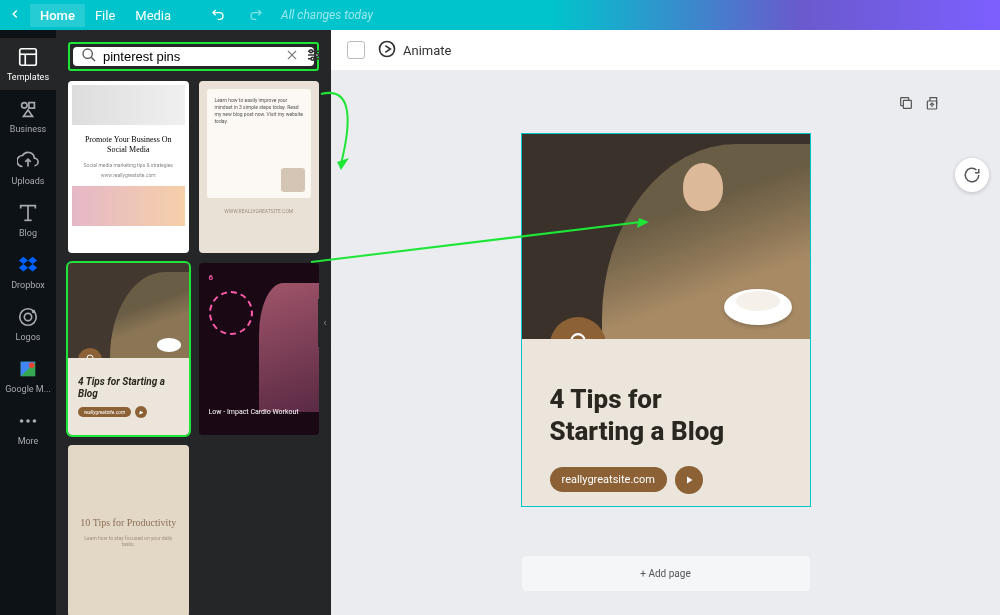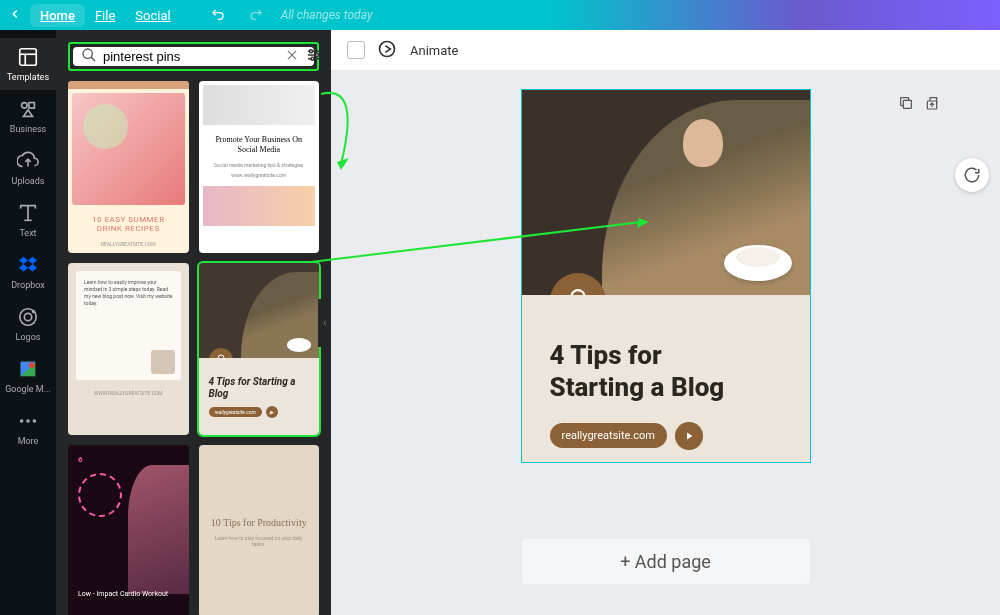--- a/index.html
+++ b/index.html
@@ -1,20 +1,20 @@
 <!DOCTYPE html>
 <html><head>
 <meta charset="utf-8">
 <style>
 * { box-sizing: border-box; margin: 0; padding: 0; }
 body { font-family: -apple-system, BlinkMacSystemFont, "Segoe UI", Roboto, sans-serif; width: 1000px; height: 615px; overflow: hidden; }
 
 .topbar { height: 30px; background: linear-gradient(90deg, #00c4cc 0%, #00c4cc 55%, #6a5acd 80%, #7d5fff 100%); display: flex; align-items: center; padding: 0 8px; color: #fff; font-size: 13px; }
 .tb-back { margin-right: 8px; cursor: pointer; }
-.tb-item { padding: 4px 10px; cursor: pointer; border-radius: 6px; text-decoration: underline; }
+.tb-item { padding: 4px 10px; cursor: pointer; border-radius: 1px; }
 .tb-item.home { background: rgba(255,255,255,0.15); font-weight: 500; }
 .tb-sep { width: 20px; }
 .tb-saved { opacity: 0.6; font-style: italic; font-size: 12px; margin-left: 8px; }
 
 .main { display: flex; height: 585px; }
 
 .rail { width: 56px; background: #0d1216; display: flex; flex-direction: column; align-items: center; padding-top: 8px; }
 .rail-item { width: 100%; padding: 8px 2px; text-align: center; color: #a8abb0; font-size: 9px; cursor: pointer; }
 .rail-item.active { background: #252627; color: #fff; }
 .rail-ico { display: block; margin: 0 auto 4px; width: 22px; height: 22px; }
@@ -67,54 +67,54 @@
 
 .t6 { background:#e3d7c6; display:flex; flex-direction:column; justify-content:center; align-items:center; text-align:center; }
 .t6-ttl { font-family:Georgia,serif; font-size:10px; color:#8a6f56; line-height:1.3; }
 .t6-sub { font-size:5px; color:#a09080; margin-top:6px; padding:0 10px; }
 
 .panel-collapse { position:absolute; right:-1px; top:50%; transform:translateY(-50%); width:14px; height:48px; background:#252627; border-top-right-radius:6px; border-bottom-right-radius:6px; display:flex; align-items:center; justify-content:center; color:#888; font-size:10px; cursor:pointer; }
 
 .canvas-area { flex:1; background:#ebecf0; position:relative; }
 .ca-top { height:40px; background:#fff; display:flex; align-items:center; padding:0 16px; gap:12px; }
 .checkbox { width:18px; height:18px; border:1px solid #bbb; border-radius:3px; cursor:pointer; }
-.animate { display:flex; align-items:center; gap:13px; font-size:13px; cursor:pointer; color:#333; }
+.animate { display:flex; align-items:center; gap:6px; font-size:13px; cursor:pointer; color:#333; }
 
 .canvas-wrap { position:absolute; top:60px; left:50%; transform:translateX(-50%); }
-.canvas { width:288px; height:372px; background:#ebe5db; outline:1px solid #00c4cc; position:relative; overflow:hidden; }
+.canvas { width:288px; height:372px; background:#ebe5db; outline:1px solid #00c4cc; position:relative; overflow:hidden;margin-top:44px; }
 .cv-img { height:55%; background:#3a322a; position:relative; overflow:hidden; }
 .cv-person { position:absolute; right:0; bottom:0; width:72%; height:95%; background:linear-gradient(160deg,#6a5d45 35%,#8b7556 55%,#a88b65 70%); border-top-left-radius:65% 90%; }
 .cv-face { position:absolute; top:14%; right:30%; width:40px; height:48px; background:#dcb998; border-radius:50% 50% 45% 45%; }
 .cv-cup { position:absolute; right:18px; bottom:14px; width:68px; height:36px; background:#fff; border-radius:50%; box-shadow:0 2px 4px rgba(0,0,0,0.2); }
 .cv-cupin { position:absolute; right:30px; bottom:28px; width:44px; height:20px; background:#f5f1ea; border-radius:50%; }
 .cv-bell { position:absolute; left:28px; bottom:-34px; width:56px; height:56px; background:#8b6135; border-radius:50%; display:flex; align-items:center; justify-content:center; color:#fff; z-index:2; }
 .cv-content { padding:44px 28px 0; }
 .cv-title { font-size:26px; font-weight:800; color:#2a2620; line-height:1.25; }
 .cv-row { display:flex; align-items:center; gap:8px; margin-top:18px; }
 .cv-pill { background:#8b6135; color:#fff; font-size:11px; padding:6px 12px; border-radius:14px; }
 .cv-play { width:28px; height:28px; background:#8b6135; border-radius:50%; display:flex; align-items:center; justify-content:center; color:#fff; }
 
 .dup-btn { position:absolute; top:65px; right:60px; display:flex; gap:10px; }
 .dup-btn span { cursor:pointer; color:#555; }
 .reset-btn { position:absolute; top:128px; right:11px; width:34px; height:34px; background:#fff; border-radius:50%; box-shadow:0 1px 4px rgba(0,0,0,0.2); display:flex; align-items:center; justify-content:center; color:#555; cursor:pointer; }
 
-.addpg { position:absolute; top:509px; left:50%; transform:translateX(-50%); width:288px; padding:12px; text-align:center; font-size:18px; color:#555; background:rgba(255,255,255,0.5); border-radius:4px; cursor:pointer; }
+.addpg { position:absolute; top:526px; left:50%; transform:translateX(-50%); width:288px; padding:12px; text-align:center; font-size:10px; color:#555; background:rgba(255,255,255,0.5); border-radius:4px; cursor:pointer; }
 
 .anno { position:absolute; pointer-events:none; z-index:5; }
 </style>
 </head>
 <body>
 
 <div class="topbar">
   <span class="tb-back"><svg width="14" height="14" viewBox="0 0 24 24" fill="none" stroke="#fff" stroke-width="2.5">
         <polyline points="15 18 9 12 15 6"></polyline>
       </svg></span>
   <span class="tb-item home">Home</span>
   <span class="tb-item">File</span>
-  <span class="tb-item">Social</span>
+  <span class="tb-item">Media</span>
   <span class="tb-sep"></span>
   <span class="tb-item"><svg width="16" height="16" viewBox="0 0 24 24" fill="none" stroke="#fff" stroke-width="2">
         <path d="M3 10h10a5 5 0 0 1 0 10h-3"></path>
         <polyline points="7 14 3 10 7 6"></polyline>
       </svg></span>
   <span class="tb-item"><svg width="16" height="16" viewBox="0 0 24 24" fill="none" stroke="#fff" stroke-width="2" opacity="0.5">
         <path d="M21 10H11a5 5 0 0 0 0 10h3"></path>
         <polyline points="17 14 21 10 17 6"></polyline>
       </svg></span>
   <span class="tb-saved">All changes today</span>
@@ -134,21 +134,21 @@
         </svg><span>Business</span></div>
     <div class="rail-item"><svg class="rail-ico" viewBox="0 0 24 24" fill="none" stroke="currentColor" stroke-width="1.8">
           <path d="M6 18a6 6 0 0 1 0-12 7 7 0 0 1 13 3 4 4 0 0 1 0 8"></path>
           <polyline points="9 13 12 10 15 13"></polyline>
           <line x1="12" y1="10" x2="12" y2="18"></line>
         </svg><span>Uploads</span></div>
     <div class="rail-item"><svg class="rail-ico" viewBox="0 0 24 24" fill="none" stroke="currentColor" stroke-width="1.8">
           <polyline points="4 7 4 4 20 4 20 7"></polyline>
           <line x1="12" y1="4" x2="12" y2="20"></line>
           <line x1="8" y1="20" x2="16" y2="20"></line>
-        </svg><span>Text</span></div>
+        </svg><span>Blog</span></div>
     <div class="rail-item"><svg class="rail-ico" viewBox="0 0 24 24" fill="#0061ff">
           <polygon points="7,3 12,7 7,11 2,7"></polygon>
           <polygon points="17,3 22,7 17,11 12,7"></polygon>
           <polygon points="7,11 12,15 7,19 2,15"></polygon>
           <polygon points="17,11 22,15 17,19 12,15"></polygon>
         </svg><span>Dropbox</span></div>
     <div class="rail-item"><svg class="rail-ico" viewBox="0 0 24 24" fill="none" stroke="currentColor" stroke-width="1.8">
           <circle cx="12" cy="12" r="9"></circle>
           <circle cx="12" cy="12" r="4"></circle>
           <circle cx="18" cy="6" r="1" fill="currentColor"></circle>
@@ -182,28 +182,20 @@
               <line x1="4" y1="12" x2="20" y2="12"></line>
               <line x1="4" y1="17" x2="20" y2="17"></line>
               <circle cx="8" cy="7" r="2" fill="#fff"></circle>
               <circle cx="16" cy="12" r="2" fill="#fff"></circle>
               <circle cx="10" cy="17" r="2" fill="#fff"></circle>
             </svg></span>
       </div>
     </div>
 
     <div class="grid">
-      <div class="tmpl">
-          <div class="t-inner t1">
-            <div class="t1-top"></div>
-            <div class="t1-img"></div>
-            <div class="t1-txt"><span>10 EASY SUMMER</span><br><span>DRINK RECIPES</span></div>
-            <div class="t1-foot">REALLYGREATSITE.COM</div>
-          </div>
-        </div>
 
       <div class="tmpl">
           <div class="t-inner t2">
             <div class="t2-top"></div>
             <div class="t2-mid">Promote Your Business On Social Media</div>
             <div class="t2-sub">Social media marketing tips &amp; strategies</div>
             <div class="t2-sub">www.reallygreatsite.com</div>
             <div class="t2-bot"></div>
           </div>
         </div>

